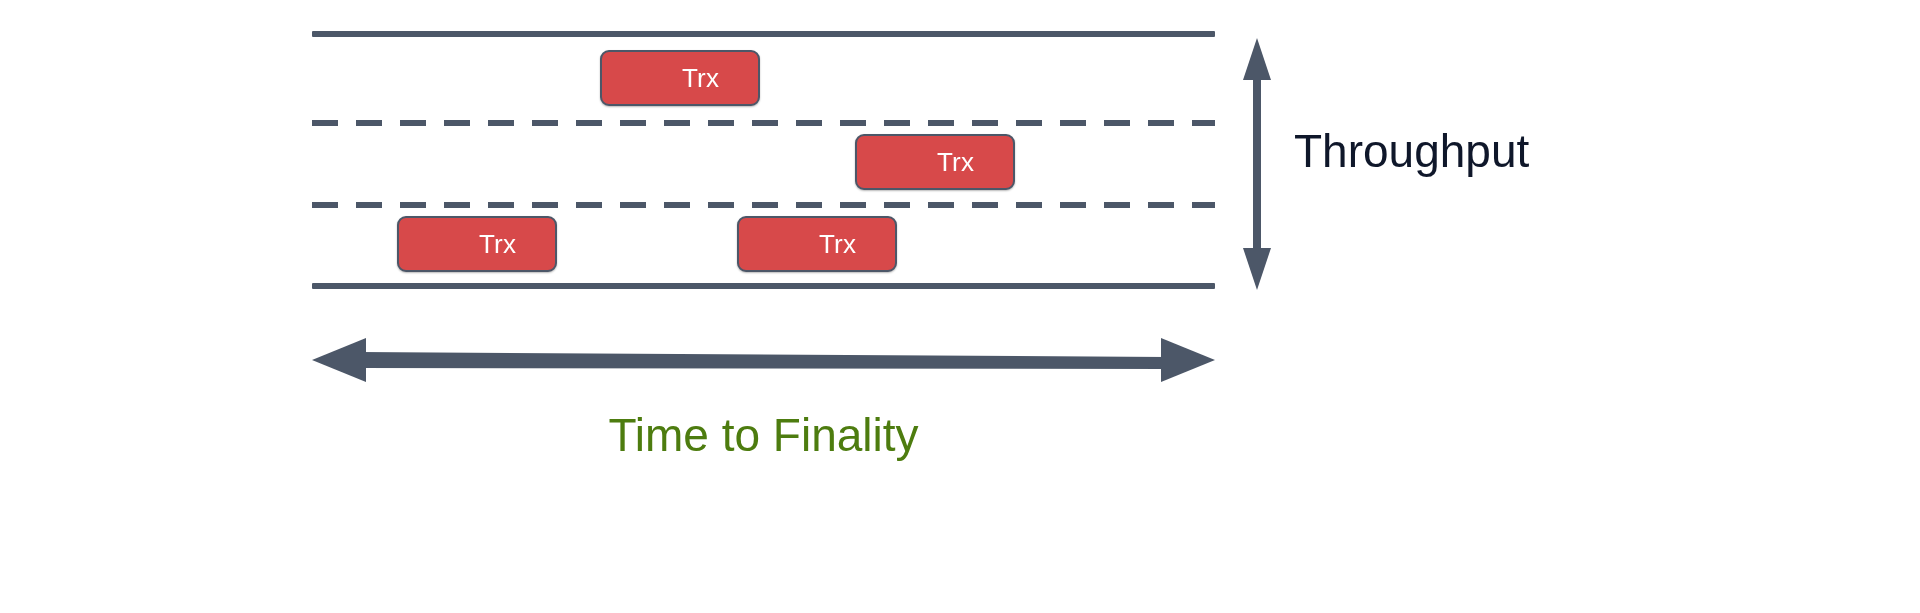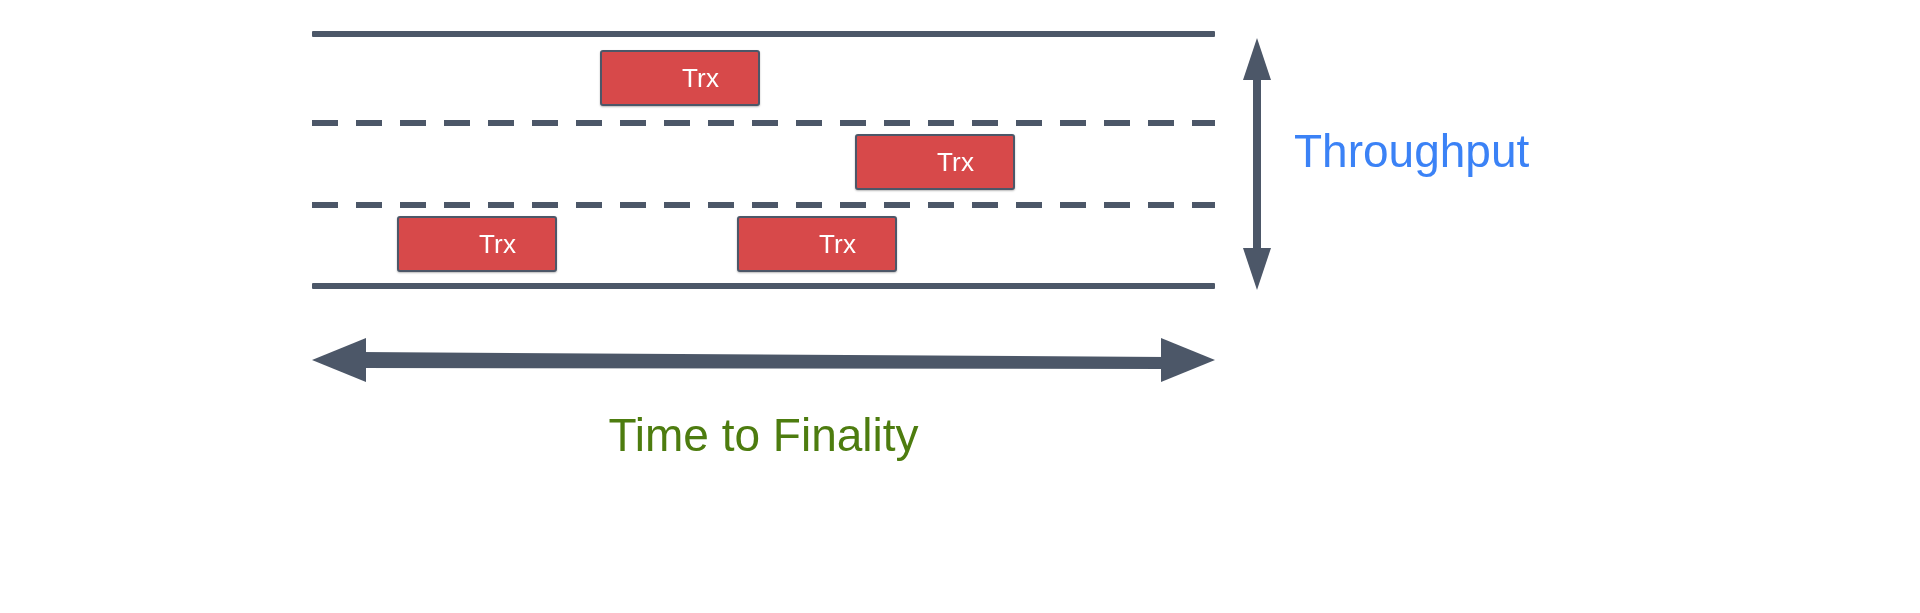--- a/index.html
+++ b/index.html
@@ -43,21 +43,21 @@
   }
   .rail-dashed.d1 { top: 120px; }
   .rail-dashed.d2 { top: 202px; }
 
   
   .trx {
     position: absolute;
     box-sizing: border-box;
     background: #d7494a;
     border: 2px solid #4c5768;
-    border-radius: 3px;
+    border-radius: 9px;
     color: #ffffff;
     font-size: 26px;
     line-height: 1;
     display: flex;
     align-items: center;
     justify-content: center;
     letter-spacing: 0.2px;
     box-shadow: 0 1px 2px rgba(0,0,0,0.28);
     padding-left: 41px;
   }
@@ -70,21 +70,21 @@
     width: 34px;
     height: 252px;
   }
   .v-arrow svg { display: block; }
 
   .throughput-label {
     position: absolute;
     left: 1294px;
     top: 128px;
     font-size: 46px;
-    color: #3b82f6;
+    color: #0f172a;
     white-space: nowrap;
     line-height: 1;
   }
 
   
   .h-arrow {
     position: absolute;
     left: 312px;
     top: 336px;
     width: 903px;

